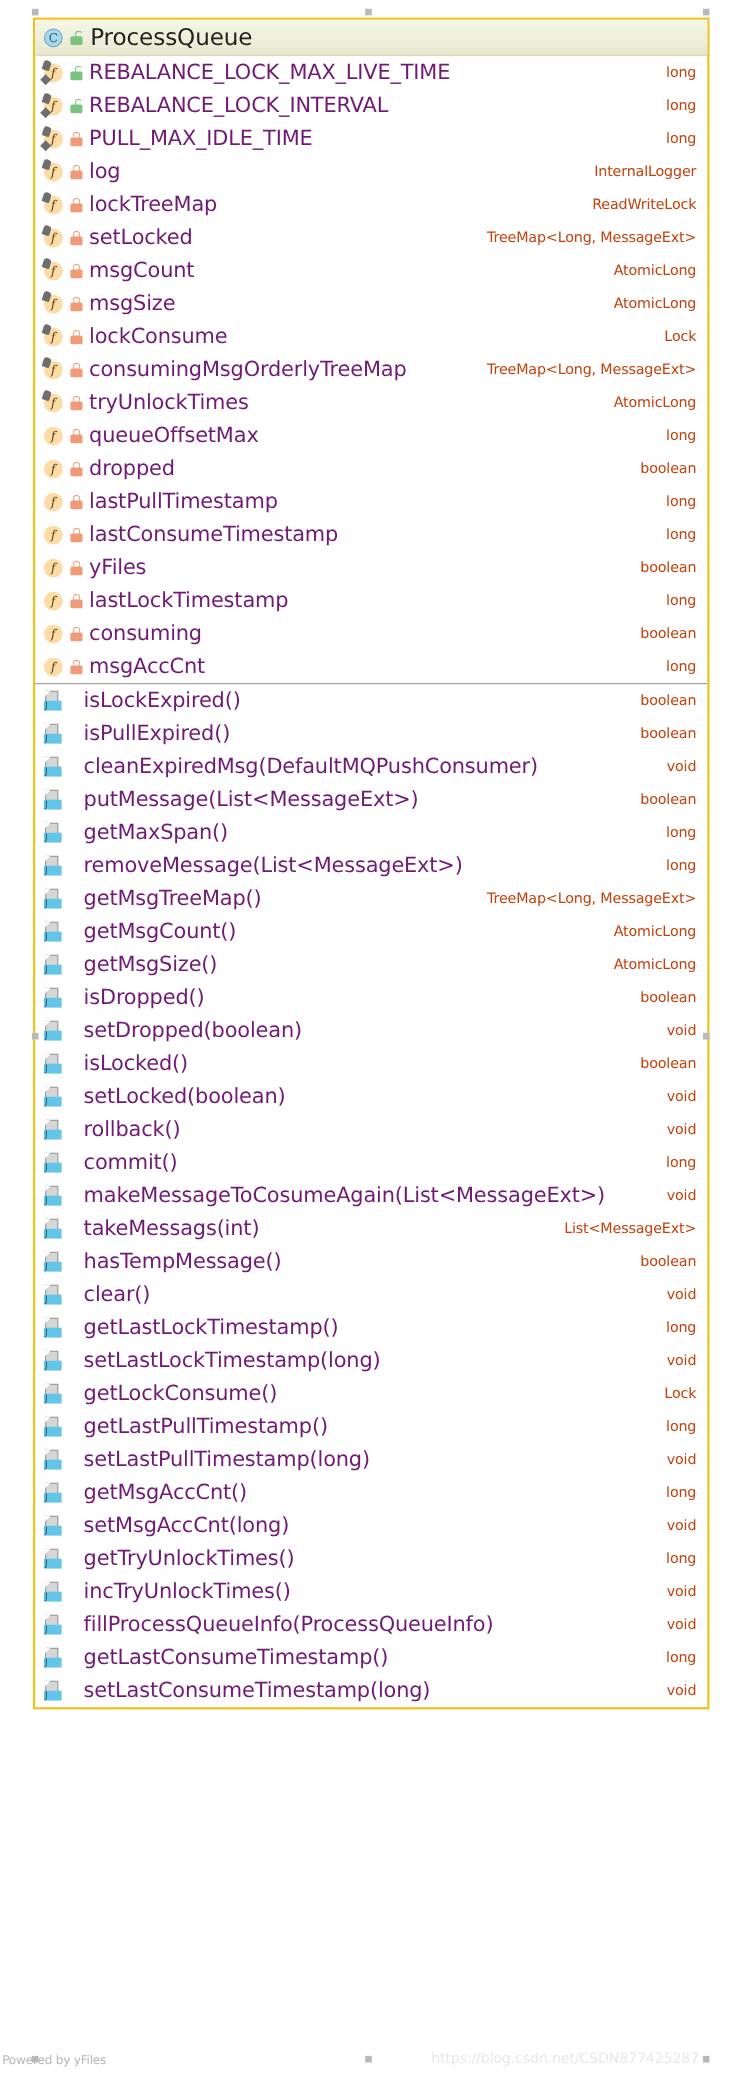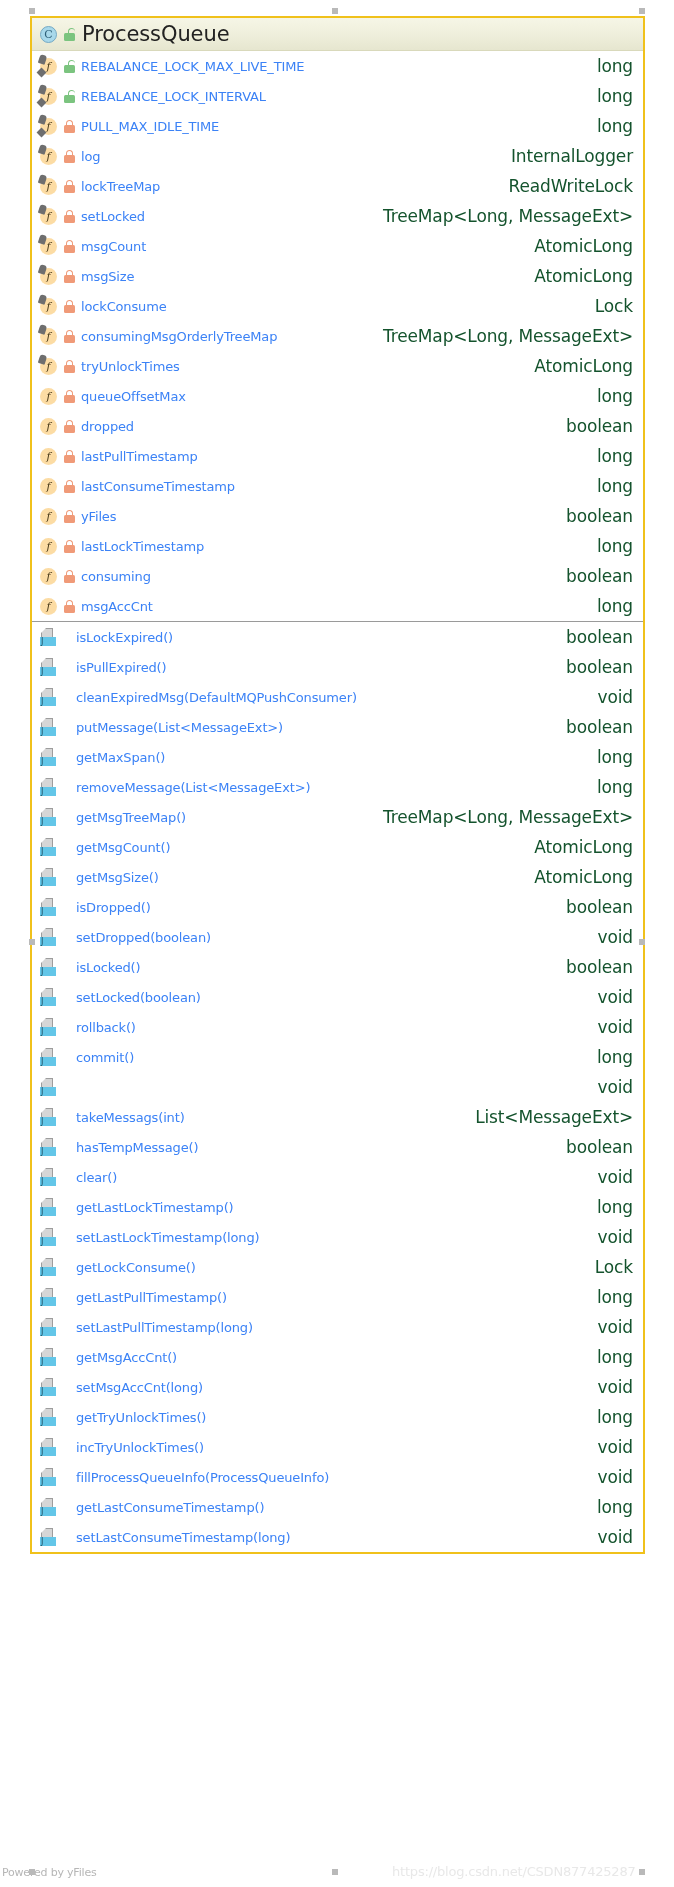--- a/index.html
+++ b/index.html
@@ -61,30 +61,30 @@
 
   
   .row {
     display: flex;
     align-items: center;
     height: 30px;
     padding: 0 10px 0 8px;
     box-sizing: border-box;
   }
   .row .name {
-    font-size: 13px;
-    color: #3b82f6;
+    font-size: 19px;
+    color: #701a75;
     white-space: nowrap;
     letter-spacing: -0.15px;
   }
   .row .type {
     margin-left: auto;
     padding-left: 14px;
-    font-size: 17px;
-    color: #14532d;
+    font-size: 13px;
+    color: #c2410c;
     white-space: nowrap;
     letter-spacing: -0.15px;
   }
   .fields .row .name { margin-left: 6px; }
   .methods .row .name { margin-left: 20px; }
 
   .compartment-split {
     border-top: 1px solid #9a9a9a;
   }
 
@@ -557,20 +557,21 @@
         </span>
         <span class="name">commit()</span>
         <span class="type">long</span>
       </div>
       <div class="row">
         <span class="icon icon-method">
           <span class="page"></span>
           <span class="fold"></span>
           <span class="jbox">J</span>
         </span>
+        <span class="name">makeMessageToCosumeAgain(List&lt;MessageExt&gt;)</span>
         <span class="type">void</span>
       </div>
       <div class="row">
         <span class="icon icon-method">
           <span class="page"></span>
           <span class="fold"></span>
           <span class="jbox">J</span>
         </span>
         <span class="name">takeMessags(int)</span>
         <span class="type">List&lt;MessageExt&gt;</span>

